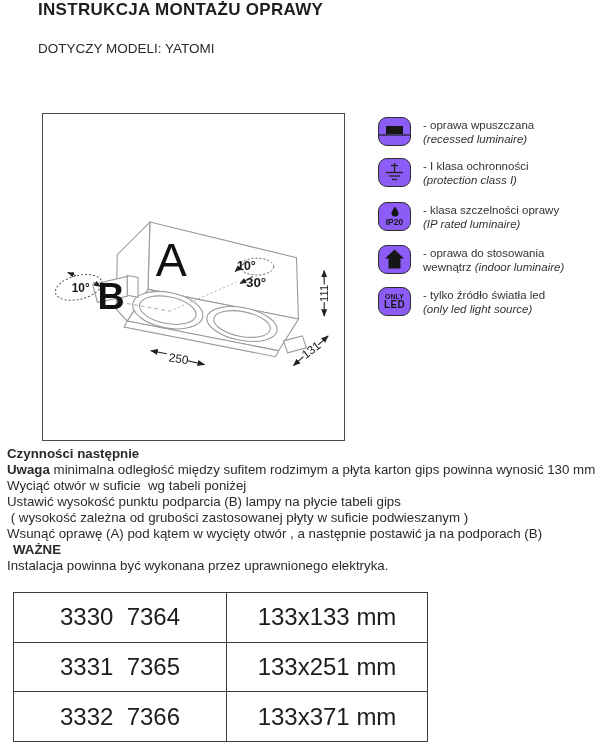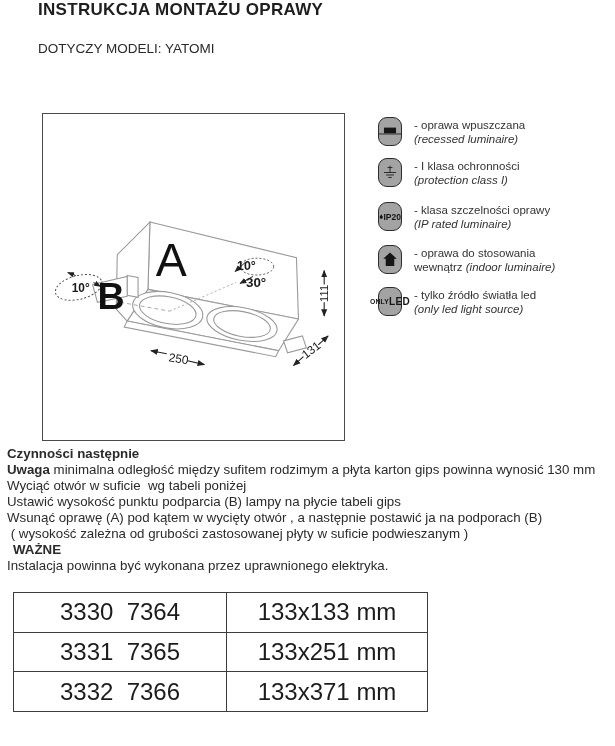--- a/index.html
+++ b/index.html
@@ -10,35 +10,35 @@
   .title{position:absolute;left:38px;top:0;font-size:17px;font-weight:bold;letter-spacing:.3px;color:#1e1e1e;}
   .subtitle{position:absolute;left:38px;top:41px;font-size:13.5px;color:#2a2a2a;}
 
   .drawing-box{position:absolute;left:42px;top:113px;width:303px;height:328px;
     border:1.4px solid #4a4a4a;box-sizing:border-box;}
   .drawing-box svg{display:block;font-family:inherit;}
 
   .legend{position:absolute;left:378px;top:117px;width:235px;}
   .lrow{position:absolute;left:0;display:flex;align-items:flex-start;}
   .r1{top:0px}.r2{top:41px}.r3{top:85px}.r4{top:128px}.r5{top:170px}
-  .licon{width:24px;height:29px;border:1.7px solid #2c2c2c;border-radius:9px;box-sizing:border-box;
-    display:flex;align-items:center;justify-content:center;flex:none;background:#a3a3a3;}
+  .licon{width:33px;height:29px;border:1.7px solid #2c2c2c;border-radius:9px;box-sizing:border-box;
+    display:flex;flex-direction:column;align-items:center;justify-content:center;flex:none;background:#8b5cf6;}
   .ltext{margin-left:12px;font-size:11.5px;line-height:13.5px;color:#333;
     display:flex;flex-direction:column;padding-top:2px;white-space:pre-wrap;}
   .it{font-style:italic;}
   .ipt{font-size:8.5px;font-weight:bold;line-height:9px;color:#161616;margin-top:1px;}
   .only{font-size:6.8px;font-weight:bold;line-height:7.5px;color:#161616;letter-spacing:.2px;}
   .led{font-size:10px;font-weight:bold;line-height:10px;color:#161616;letter-spacing:.3px;}
 
   .instructions{position:absolute;left:7px;top:446px;width:606px;font-size:13.3px;line-height:16px;color:#2b2b2b;}
   .ins-line{white-space:pre;}
   .bold{font-weight:bold;}
   .indent{padding-left:6px;}
 
-  table.dims{position:absolute;left:13px;top:592px;width:415px;height:120px;
+  table.dims{position:absolute;left:13px;top:592px;width:415px;height:150px;
     border-collapse:collapse;table-layout:fixed;}
   table.dims td{border:1.6px solid #3d3d3d;text-align:center;vertical-align:middle;
     font-size:24px;color:#1c1c1c;white-space:pre;}
   td.c1{width:210px;}
 </style>
 </head>
 <body>
 
 <div class="title">INSTRUKCJA MONTAŻU OPRAWY</div>
 <div class="subtitle">DOTYCZY MODELI: YATOMI</div>
@@ -187,22 +187,22 @@
     </span>
   </div>
 
 </div>
 
 <div class="instructions">
   <div class="ins-line bold">Czynności następnie</div>
   <div class="ins-line"><span class="bold">Uwaga</span><span> minimalna odległość między sufitem rodzimym a płyta karton gips powinna wynosić 130 mm</span></div>
   <div class="ins-line">Wyciąć otwór w suficie  wg tabeli poniżej</div>
   <div class="ins-line">Ustawić wysokość punktu podparcia (B) lampy na płycie tabeli gips</div>
+  <div class="ins-line"> ( wysokość zależna od grubości zastosowanej płyty w suficie podwieszanym )</div>
   <div class="ins-line">Wsunąć oprawę (A) pod kątem w wycięty otwór , a następnie postawić ja na podporach (B)</div>
-  <div class="ins-line"> ( wysokość zależna od grubości zastosowanej płyty w suficie podwieszanym )</div>
   <div class="ins-line bold indent">WAŻNE</div>
   <div class="ins-line">Instalacja powinna być wykonana przez uprawnionego elektryka.</div>
 </div>
 
 <table class="dims">
   <tbody>
     <tr>
       <td class="c1">3330  7364</td>
       <td>133x133 mm</td>
     </tr>

